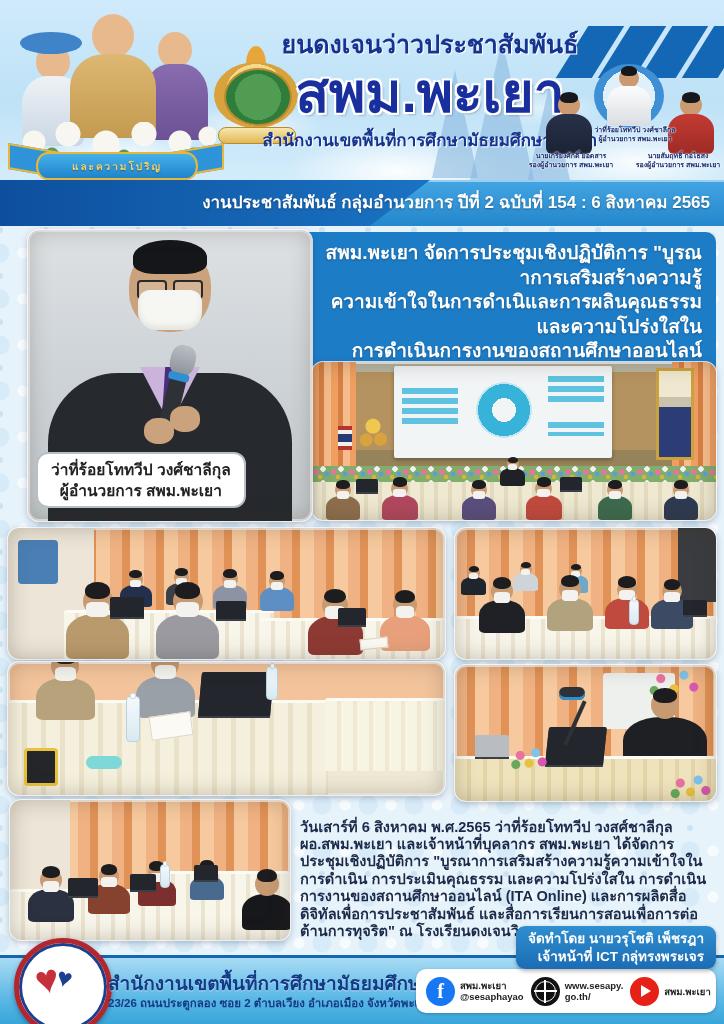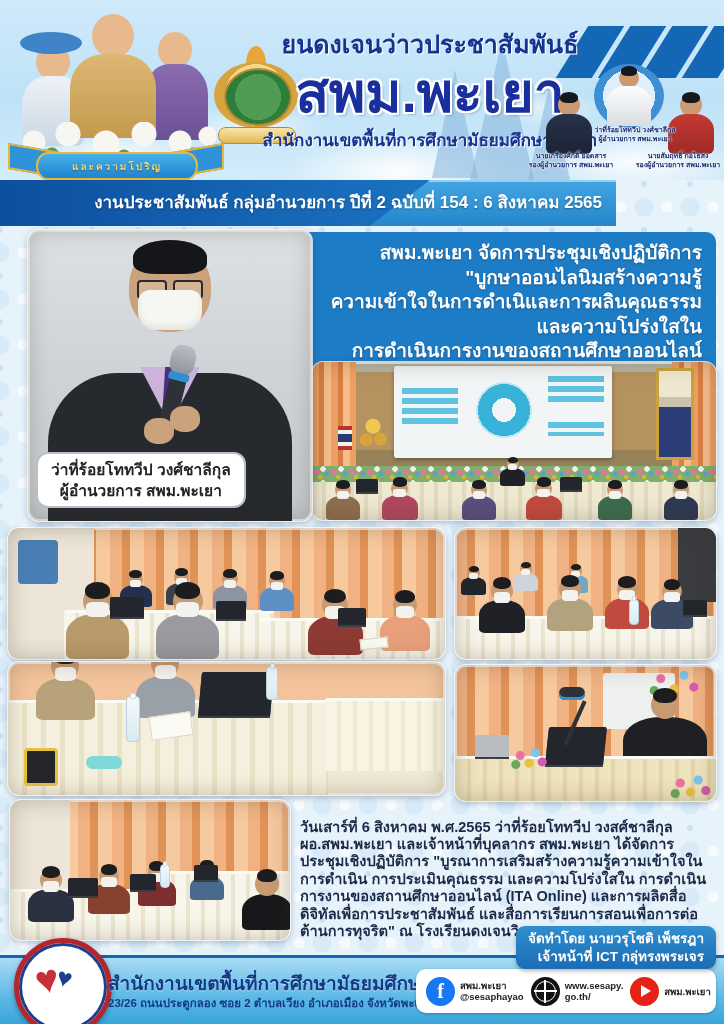--- a/index.html
+++ b/index.html
@@ -57,21 +57,21 @@
     color:#f5d36d;font-size:10px;font-weight:800;letter-spacing:2px;text-shadow:0 1px 1px rgba(0,0,0,.4);}
   
   .official{position:absolute;}
   .official .badge{position:absolute;border-radius:50%;background:radial-gradient(circle,#dff0fb 0 55%,#3f8fd4 55% 100%);}
   .official .torso{position:absolute;border-radius:40% 40% 6px 6px;}
   .official .ohead{position:absolute;border-radius:50%;background:#cb9a70;}
   .official .ohead::before{content:"";position:absolute;left:8%;right:8%;top:-10%;height:50%;border-radius:50% 50% 40% 40%;background:#17181c;}
   .ocap{position:absolute;text-align:center;font-size:7px;font-weight:800;color:#1a2a6e;line-height:8.5px;
     text-shadow:0 0 2px #fff,0 0 2px #fff;}
   
-  .issue-bar{position:absolute;left:0;top:180px;width:616px;height:46px;
+  .issue-bar{position:absolute;left:0;top:180px;width:724px;height:46px;
     background:linear-gradient(180deg,#43a5e2,#2487cc);box-shadow:inset 0 2px 0 rgba(255,255,255,.45);}
   .issue-bar::before{content:"";position:absolute;left:0;top:0;bottom:0;width:430px;
     background:linear-gradient(90deg,#0d4f9e,#1a73c2);clip-path:polygon(0 0,100% 0,86% 100%,0 100%);}
   .issue-bar span{position:absolute;right:14px;top:0;line-height:46px;color:#fff;font-size:17px;font-weight:800;
     text-shadow:0 1px 2px rgba(0,0,0,.35);}
   
   .headline{position:absolute;left:210px;top:232px;right:8px;z-index:1;background:#1d7cc6;
     border-radius:10px;padding:9px 14px 11px 110px;clip-path:polygon(34px 0,100% 0,100% 100%,0 100%,0 40px);
     box-shadow:0 3px 6px rgba(20,60,110,.35);}
   .headline div{color:#fff;font-size:19px;font-weight:800;text-align:right;line-height:24.6px;
@@ -241,21 +241,21 @@
       <span>นายสัมฤทธิ์ กอไธสง</span><br>
       <span>รองผู้อำนวยการ สพม.พะเยา</span>
     </div>
   </div>
 
   <div class="issue-bar">
     <span>งานประชาสัมพันธ์  กลุ่มอำนวยการ  ปีที่ 2 ฉบับที่ 154 : 6 สิงหาคม 2565</span>
   </div>
 
   <div class="headline">
-    <div>สพม.พะเยา จัดการประชุมเชิงปฏิบัติการ "บูกษาออนไลนิมสร้างความรู้</div>
+    <div>สพม.พะเยา จัดการประชุมเชิงปฏิบัติการ "บูรณาการเสริมสร้างความรู้</div>
     <div>ความเข้าใจในการดำเนิและการผลินคุณธรรม และความโปร่งใสใน</div>
     <div>การดำเนินการงานของสถานศึกษาออนไลน์ (ITA Online)</div>
     <div>และการผลิตสื่อดิจิทัลเพื่อการประชาสัมพันธ์</div>
     <div>และสื่อการเรียนการสอนเพื่อการต่อต้านการทุจริต"</div>
   </div>
 
   <div class="ph photo-director">
     <div class="pd-suit"></div>
     <div class="pd-shirt"></div>
     <div class="pd-tie"></div>

